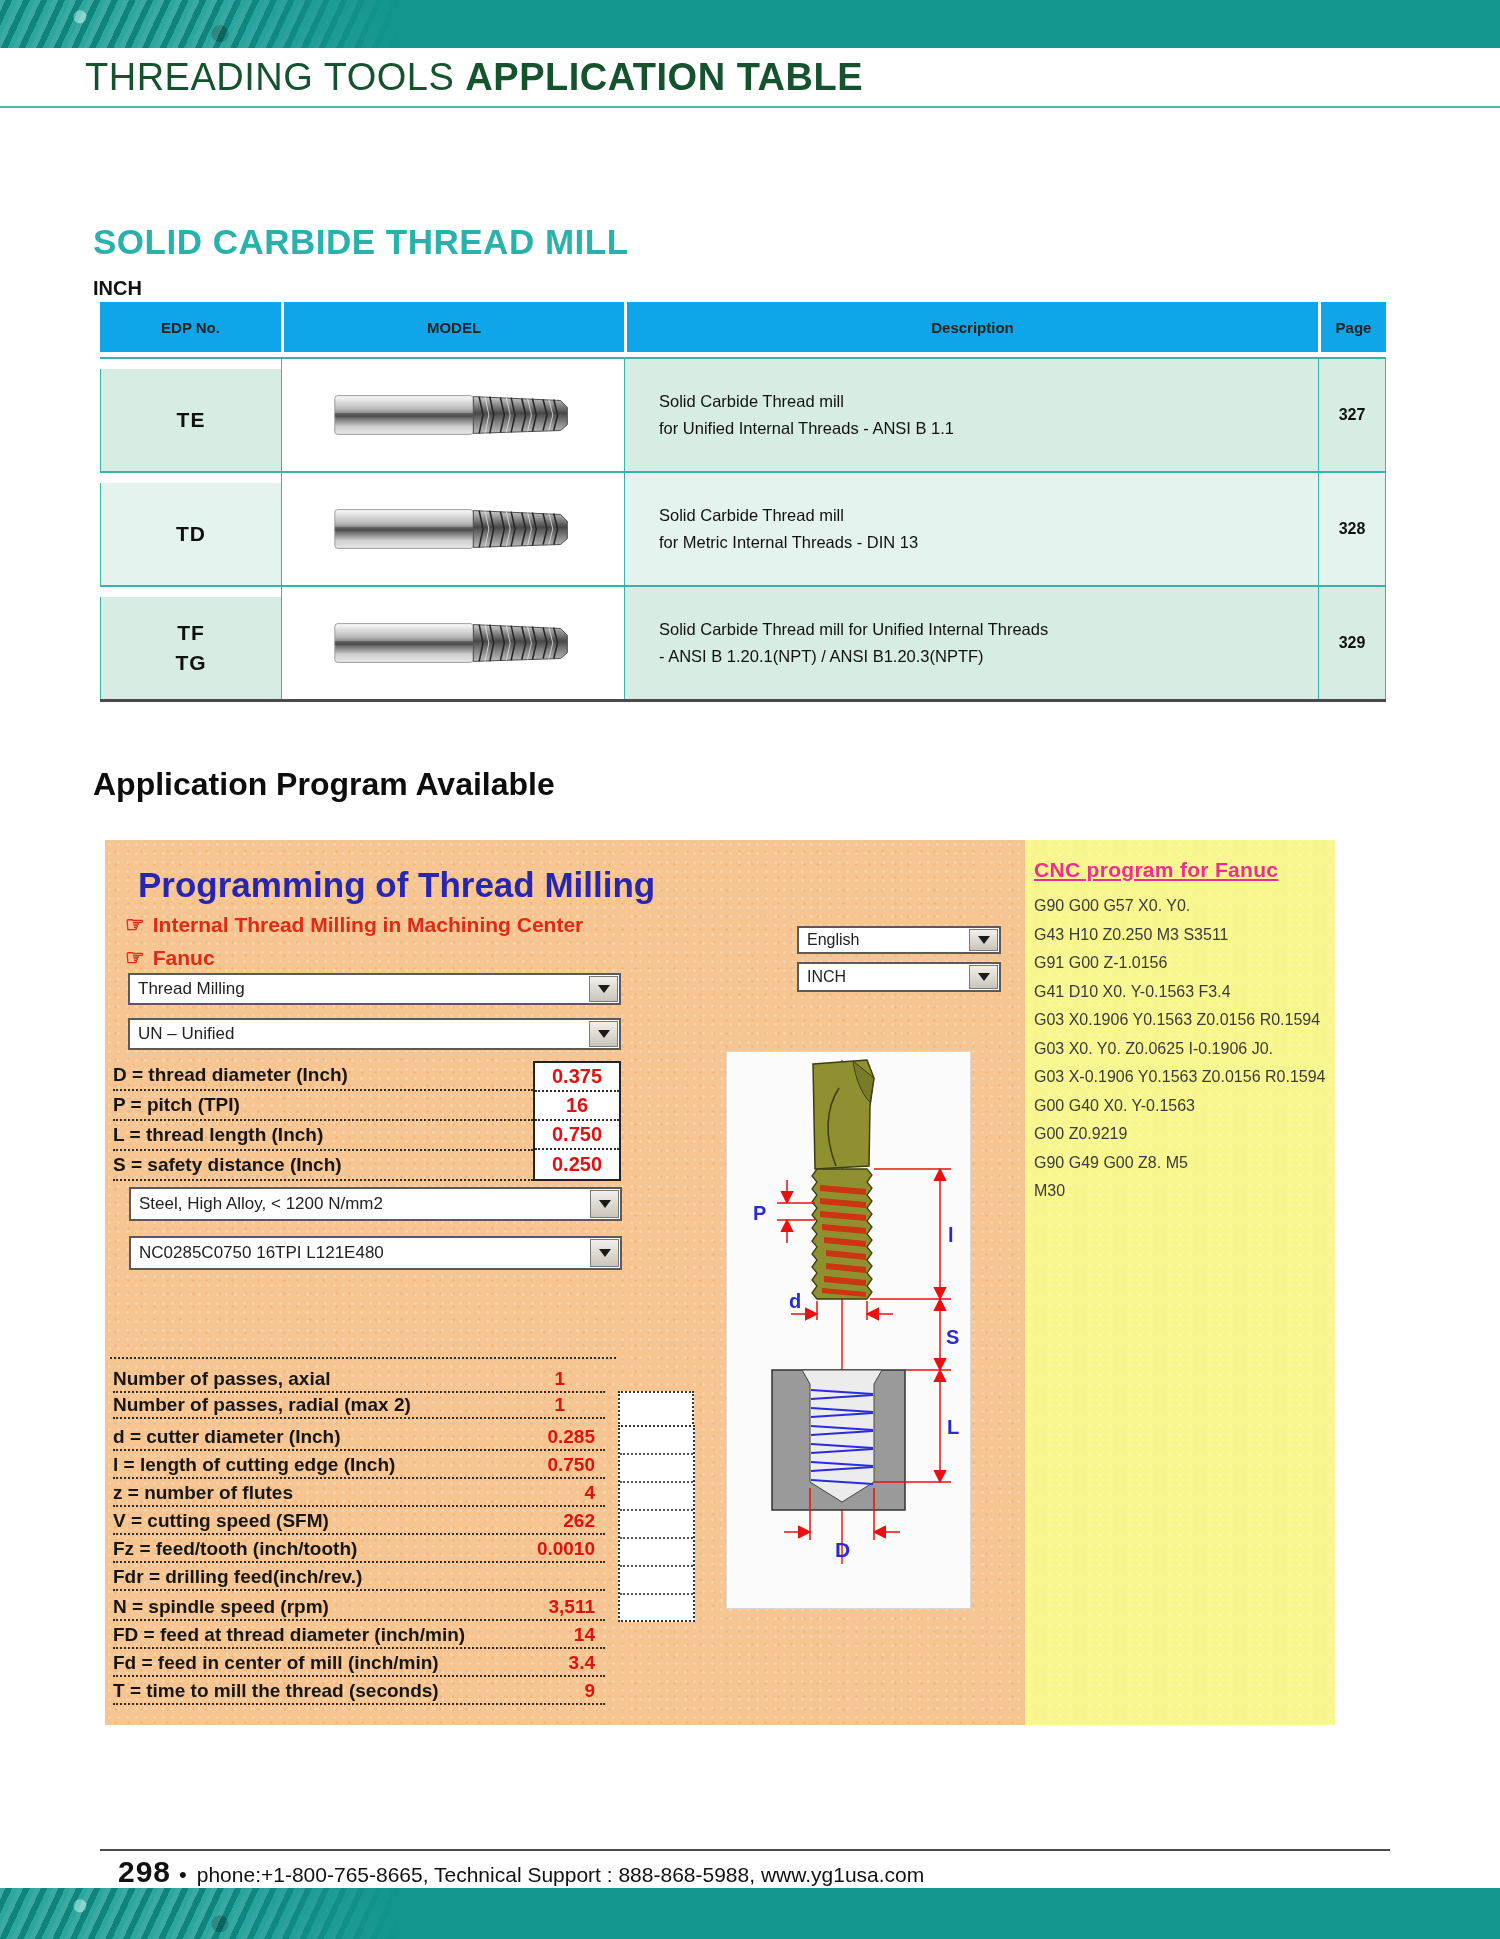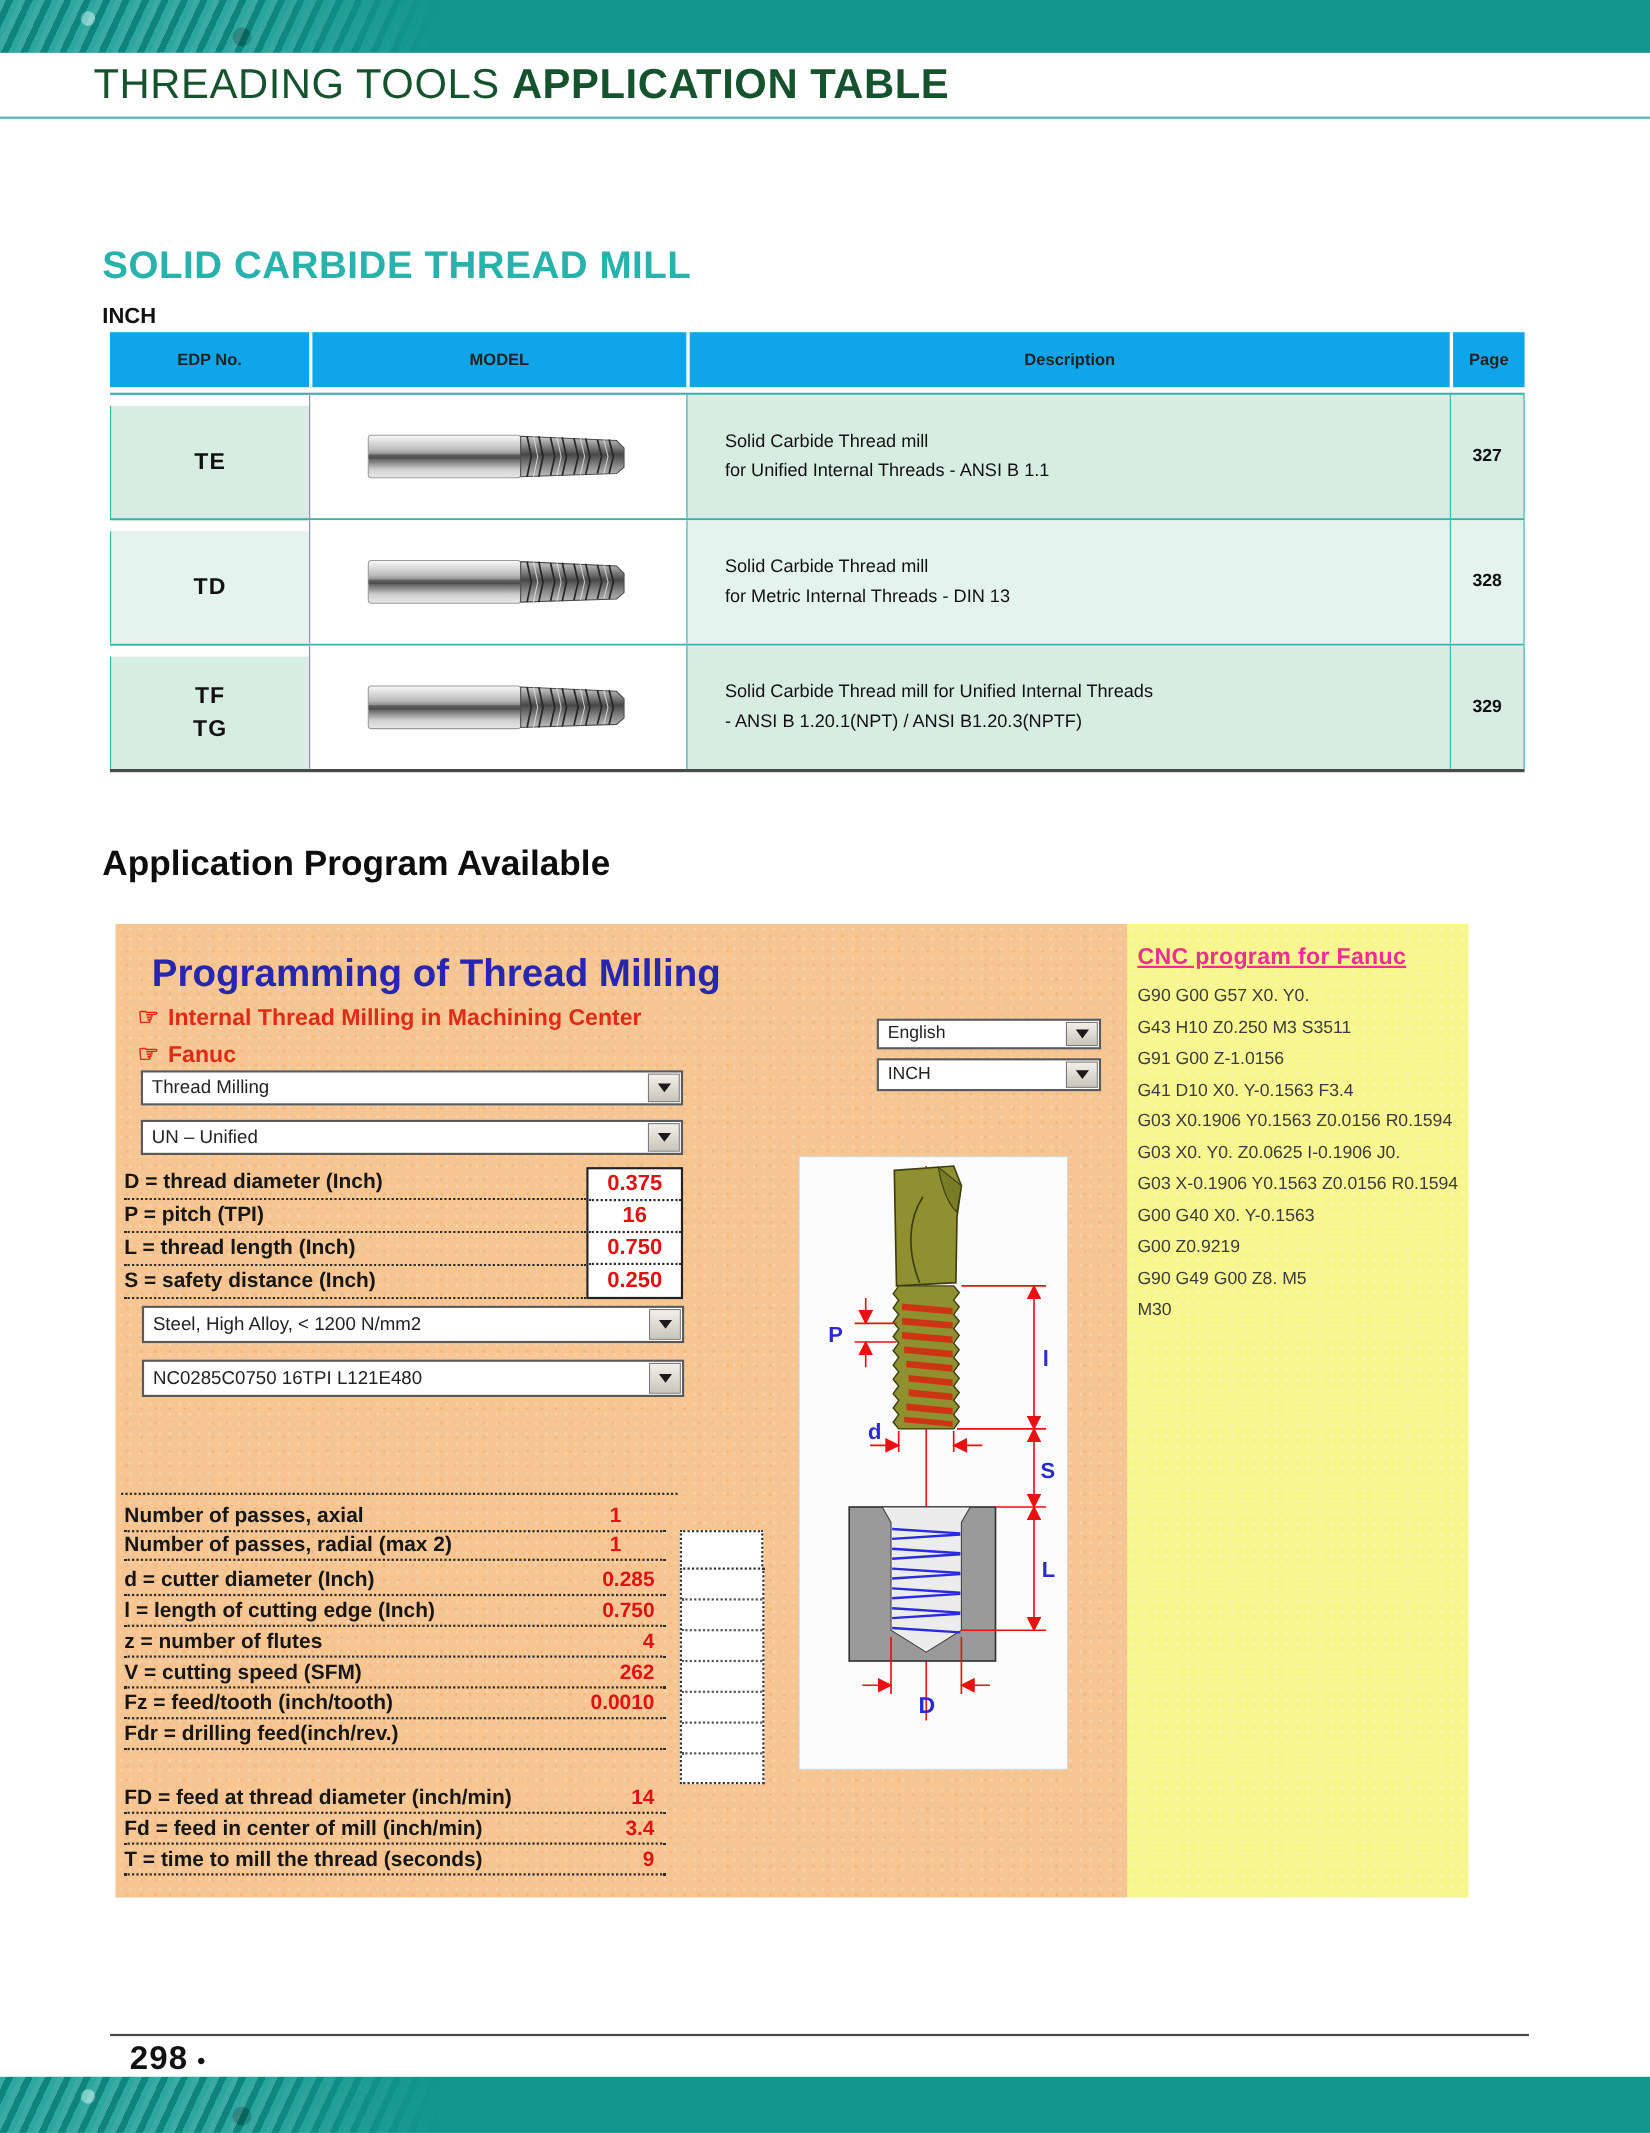--- a/index.html
+++ b/index.html
@@ -337,20 +337,24 @@
           <span class="pr-v">262</span>
         </div>
       <div class="pr" style="top:697px">
           <span class="pr-l">Fz = feed/tooth (inch/tooth)</span>
           <span class="pr-v">0.0010</span>
         </div>
       <div class="pr" style="top:725px">
           <span class="pr-l">Fdr = drilling feed(inch/rev.)</span>
           <span class="pr-v"></span>
         </div>
+      <div class="pr" style="top:755px">
+          <span class="pr-l">N = spindle speed (rpm)</span>
+          <span class="pr-v">3,511</span>
+        </div>
       <div class="pr" style="top:783px">
           <span class="pr-l">FD = feed at thread diameter (inch/min)</span>
           <span class="pr-v">14</span>
         </div>
       <div class="pr" style="top:811px">
           <span class="pr-l">Fd = feed in center of mill (inch/min)</span>
           <span class="pr-v">3.4</span>
         </div>
       <div class="pr" style="top:839px">
           <span class="pr-l">T = time to mill the thread (seconds)</span>
@@ -472,18 +476,19 @@
         <div>G90 G49 G00 Z8. M5</div>
         <div>M30</div>
       </div>
     </div>
   </div>
 
   <div class="foot-rule"></div>
   <div class="footer">
     <span class="foot-num">298</span>
     <span class="foot-sep">•</span>
+    <span class="foot-text">phone:+1-800-765-8665,  Technical Support : 888-868-5988,  www.yg1usa.com</span>
   </div>
   <div class="bottombar">
     <div class="tealtex"></div>
   </div>
 
 </div>
 
 </body></html>

